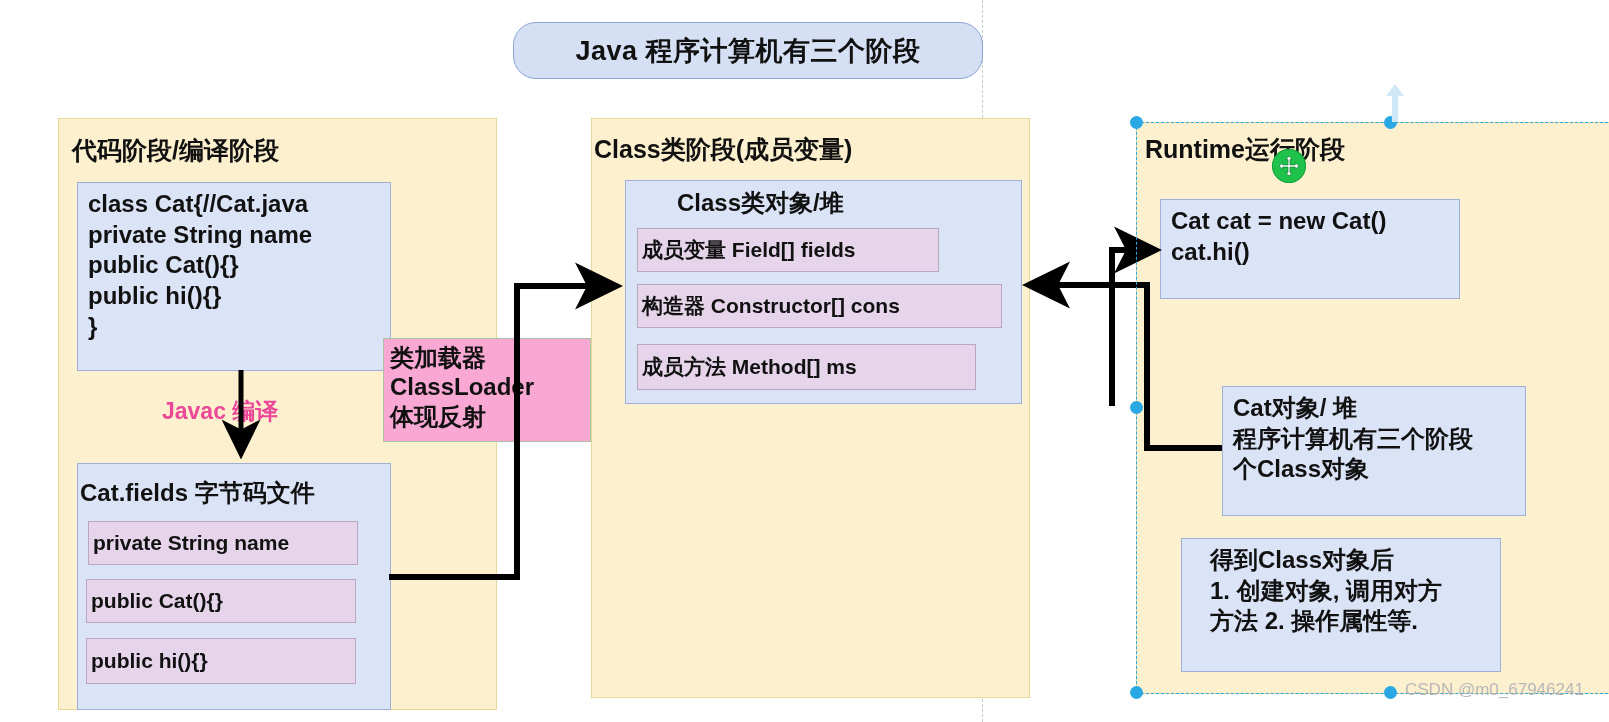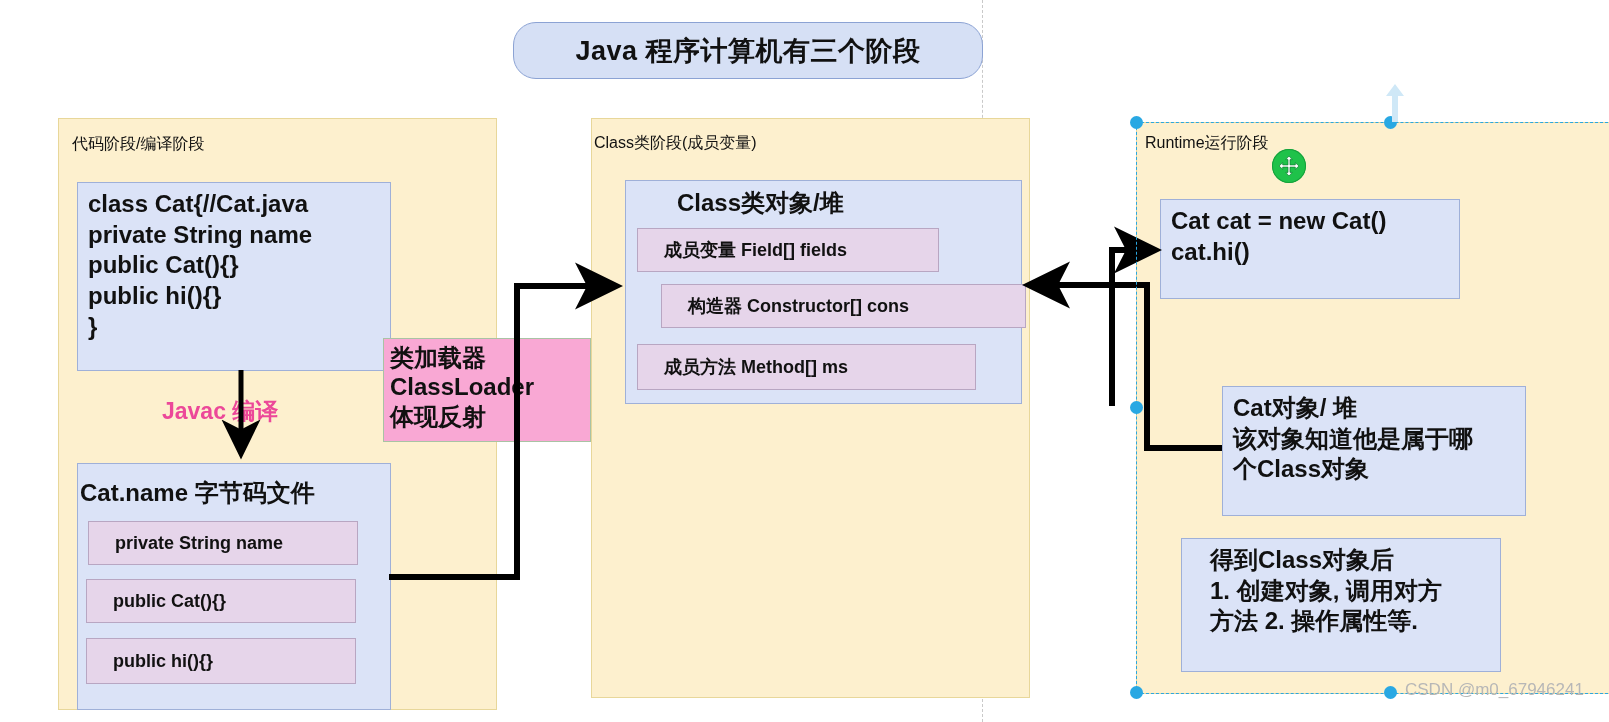--- a/index.html
+++ b/index.html
@@ -12,31 +12,31 @@
            border-left:1px dashed #c9c9c9;}
 
   
   .title-banner{position:absolute;left:513px;top:22px;width:468px;height:55px;
       background:#d6e0f5;border:1.5px solid #8ca3d4;border-radius:23px;
       display:flex;align-items:center;justify-content:center;}
   .title-banner span{font-size:27px;font-weight:bold;color:#111;letter-spacing:.5px;}
 
   
   .panel{position:absolute;background:#fdf0ce;border:1.5px solid #e8d79a;}
-  .panel-title{position:absolute;font-size:16px;font-weight:normal;color:#111;
+  .panel-title{position:absolute;font-size:25px;font-weight:bold;color:#111;
       white-space:nowrap;}
 
   
   .bluebox{position:absolute;background:#dbe3f7;border:1.5px solid #9fb0d8;}
   .bluebox .bx-text{padding:6px 10px 4px 10px;font-size:24px;font-weight:bold;
       color:#111;line-height:1.28;white-space:pre-line;}
   .boxhead{position:absolute;font-size:24px;font-weight:bold;color:#111;white-space:nowrap;}
   .pinkrow{position:absolute;background:#e6d5ea;border:1.2px solid #b8a6c2;
       display:flex;align-items:center;}
-  .pinkrow span{padding-left:26px;font-size:18px;font-weight:bold;color:#111;white-space:nowrap;text-align:right;}
+  .pinkrow span{padding-left:4px;font-size:21px;font-weight:bold;color:#111;white-space:nowrap;text-align:right;}
 
   .greenbox{position:absolute;background:#f9a8d4;border:1.2px solid #a9c3a4;}
   .greenbox .bx-text{padding:4px 6px;font-size:24px;font-weight:bold;color:#111;
       line-height:1.22;white-space:pre-line;}
 
   .arrow-label{position:absolute;font-size:23px;font-weight:bold;color:#ec4899;white-space:nowrap;}
 
   svg.conn{position:absolute;left:0;top:0;width:1609px;height:722px;overflow:visible;}
 
   
@@ -68,57 +68,57 @@
     <div class="bx-text">class Cat{//Cat.java
 private String name
 public Cat(){}
 public hi(){}
 }</div>
   </div>
 
   <div class="arrow-label" style="left:162px;top:396px;">Javac 编译</div>
 
   <div class="bluebox" style="left:77px;top:463px;width:312px;height:245px;"></div>
-  <div class="boxhead" style="left:80px;top:477px;">Cat.name 字节码文件</div>
+  <div class="boxhead" style="left:80px;top:477px;">Cat.fields 字节码文件</div>
   <div class="pinkrow" style="left:88px;top:521px;width:268px;height:42px;">
     <span>private String name</span>
   </div>
   <div class="pinkrow" style="left:86px;top:579px;width:268px;height:42px;">
     <span>public Cat(){}</span>
   </div>
   <div class="pinkrow" style="left:86px;top:638px;width:268px;height:44px;">
     <span>public hi(){}</span>
   </div>
 
   <div class="panel" style="left:591px;top:118px;width:437px;height:578px;"></div>
   <div class="panel-title" style="left:594px;top:133px;">Class类阶段(成员变量)</div>
 
   <div class="bluebox" style="left:625px;top:180px;width:395px;height:222px;"></div>
   <div class="boxhead" style="left:636px;top:187px;margin-left:41px;">Class类对象/堆</div>
   <div class="pinkrow" style="left:637px;top:228px;width:300px;height:42px;">
     <span>成员变量 Field[] fields</span>
   </div>
-  <div class="pinkrow" style="left:637px;top:284px;width:363px;height:42px;margin-left:24px;">
+  <div class="pinkrow" style="left:637px;top:284px;width:363px;height:42px;">
     <span>构造器 Constructor[] cons</span>
   </div>
   <div class="pinkrow" style="left:637px;top:344px;width:337px;height:44px;">
     <span>成员方法 Method[] ms</span>
   </div>
 
   <div class="panel" style="left:1136px;top:122px;width:480px;height:570px;"></div>
   <div class="panel-title" style="left:1145px;top:133px;">Runtime运行阶段</div>
 
   <div class="bluebox" style="left:1160px;top:199px;width:298px;height:98px;">
     <div class="bx-text">Cat cat = new Cat()
 cat.hi()</div>
   </div>
 
   <div class="bluebox" style="left:1222px;top:386px;width:302px;height:128px;">
     <div class="bx-text">Cat对象/ 堆
-该对象知道他是属于哪
+程序计算机有三个阶段
 个Class对象</div>
   </div>
 
   <div class="bluebox" style="left:1181px;top:538px;width:300px;height:132px;padding-left:18px;">
     <div class="bx-text">得到Class对象后
 1. 创建对象, 调用对方
 方法 2. 操作属性等.</div>
   </div>
 
   <div class="greenbox" style="left:383px;top:338px;width:206px;height:102px;">

